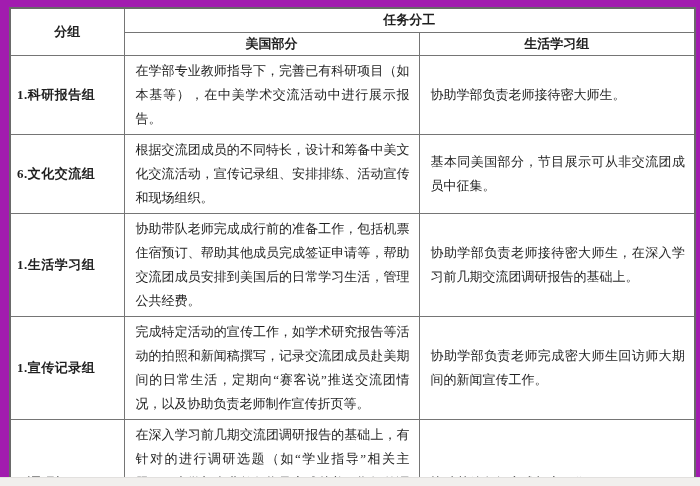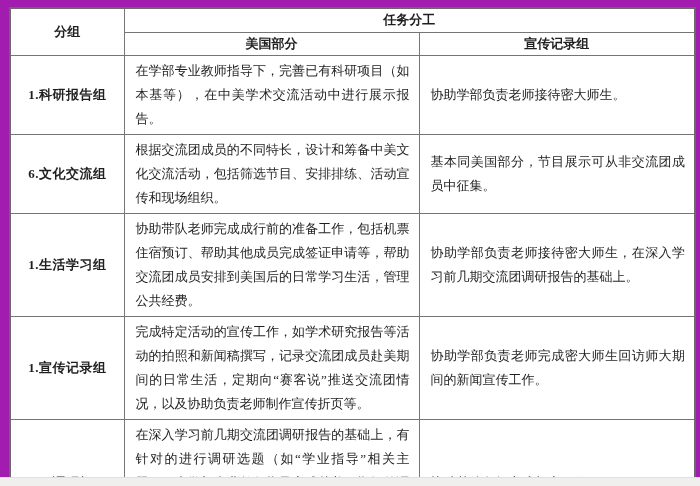--- a/index.html
+++ b/index.html
@@ -36,21 +36,21 @@
     font-size: 13px;
     vertical-align: middle;
   }
   th.hdr {
     font-weight: bold;
     text-align: center;
     padding: 2px 4px;
   }
   td.group-cell {
     font-weight: bold;
-    text-align: center;
+    text-align: left;
     padding: 2px 6px;
     letter-spacing: 0.5px;
   }
   td.body-cell {
     text-align: justify;
     text-justify: inter-ideograph;
     line-height: 24px;
     padding: 3px 9px 3px 11px;
     margin-top: 44px;
   }
@@ -73,32 +73,32 @@
       <col style="width:295px">
       <col style="width:276px">
     </colgroup>
     <tbody>
       <tr class="hdr-row-1">
         <th class="hdr" rowspan="2">分组</th>
         <th class="hdr" colspan="2">任务分工</th>
       </tr>
       <tr class="hdr-row-2">
         <th class="hdr">美国部分</th>
-        <th class="hdr">宣传记录组</th>
+        <th class="hdr">生活学习组</th>
       </tr>
 
       <tr class="row-1">
         <td class="group-cell">1.科研报告组</td>
         <td class="body-cell">在学部专业教师指导下，完善已有科研项目（如本基等），在中美学术交流活动中进行展示报告。</td>
         <td class="body-cell">协助学部负责老师接待密大师生。</td>
       </tr>
 
       <tr class="row-2">
         <td class="group-cell">6.文化交流组</td>
-        <td class="body-cell">根据交流团成员的不同特长，设计和筹备中美文化交流活动，包括筛选节目、安排排练、活动宣传和现场组织。</td>
+        <td class="body-cell">根据交流团成员的不同特长，设计和筹备中美文化交流活动，宣传记录组、安排排练、活动宣传和现场组织。</td>
         <td class="body-cell">基本同美国部分，节目展示可从非交流团成员中征集。</td>
       </tr>
 
       <tr class="row-3">
         <td class="group-cell">1.生活学习组</td>
         <td class="body-cell">协助带队老师完成成行前的准备工作，包括机票住宿预订、帮助其他成员完成签证申请等，帮助交流团成员安排到美国后的日常学习生活，管理公共经费。</td>
         <td class="body-cell">协助学部负责老师接待密大师生，在深入学习前几期交流团调研报告的基础上。</td>
       </tr>
 
       <tr class="row-4">

